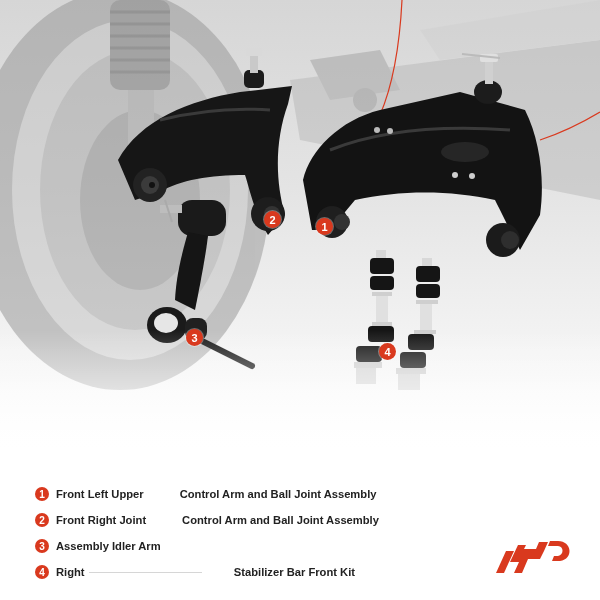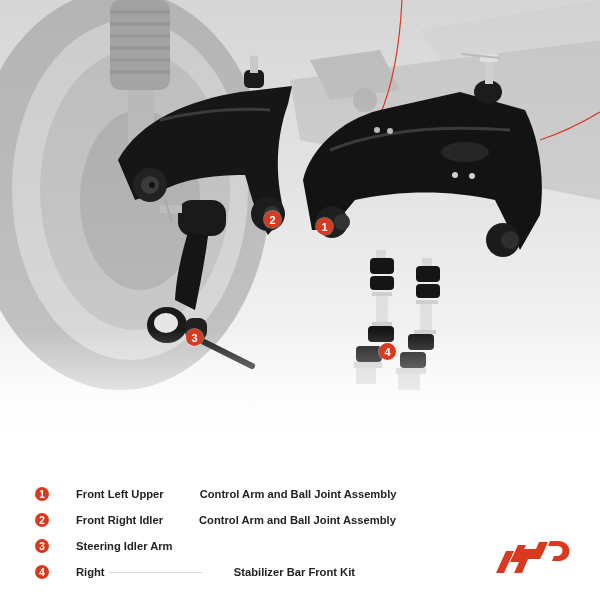--- a/index.html
+++ b/index.html
@@ -16,21 +16,21 @@
       background: #d9391e; color: #fff; font-weight: bold; font-size: 11px;
       display: flex; align-items: center; justify-content: center;
       box-shadow: 0 0 0 1px rgba(255,255,255,0.35); }
 
     .legend { position: absolute; left: 35px; top: 481px; width: 320px; }
     .legend-row { position: relative; height: 26px; display: flex; align-items: center;
       font-weight: bold; font-size: 11.2px; color: #222; }
     .legend-row .num { width: 14px; height: 14px; border-radius: 50%; background: #d9391e;
       color: #fff; font-size: 10px; display: flex; align-items: center; justify-content: center;
       flex: 0 0 14px; margin-right: 7px; }
-    .legend-row .left { white-space: nowrap; margin-left: 20px; }
+    .legend-row .left { white-space: nowrap; }
     .legend-row .line { flex: 1 1 auto; height: 1px; background: #d6d6d6; margin: 0 4px; }
     .legend-row .right { white-space: nowrap; margin-left: 28px; }
 
     .logo { position: absolute; left: 488px; top: 529px; width: 92px; height: 46px; }
   </style>
 </head>
 <body>
 
 <div class="scene">
   <svg width="600" height="470" viewBox="0 0 600 470">
@@ -141,27 +141,27 @@
 
 <div class="legend">
   <div class="legend-row">
     <span class="num">1</span>
     <span class="left">Front Left Upper</span>
     <span class="line"></span>
     <span class="right">Control Arm and Ball Joint Assembly</span>
   </div>
   <div class="legend-row">
     <span class="num">2</span>
-    <span class="left">Front Right Idler</span>
+    <span class="left">Front Right Joint</span>
     <span class="line"></span>
     <span class="right">Control Arm and Ball Joint Assembly</span>
   </div>
   <div class="legend-row">
     <span class="num">3</span>
-    <span class="left">Steering Idler Arm</span>
+    <span class="left">Assembly Idler Arm</span>
   </div>
   <div class="legend-row">
     <span class="num">4</span>
     <span class="left">Right</span>
     <span class="line"></span>
     <span class="right">Stabilizer Bar Front Kit</span>
   </div>
 </div>
 
 <svg class="logo" viewBox="0 0 92 46">

